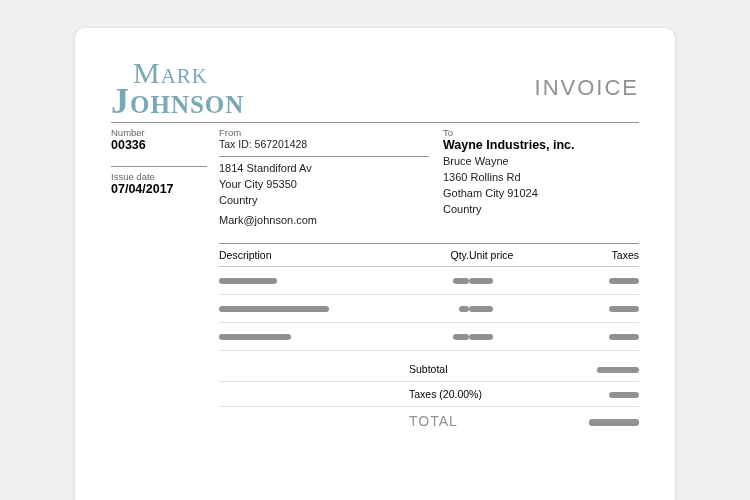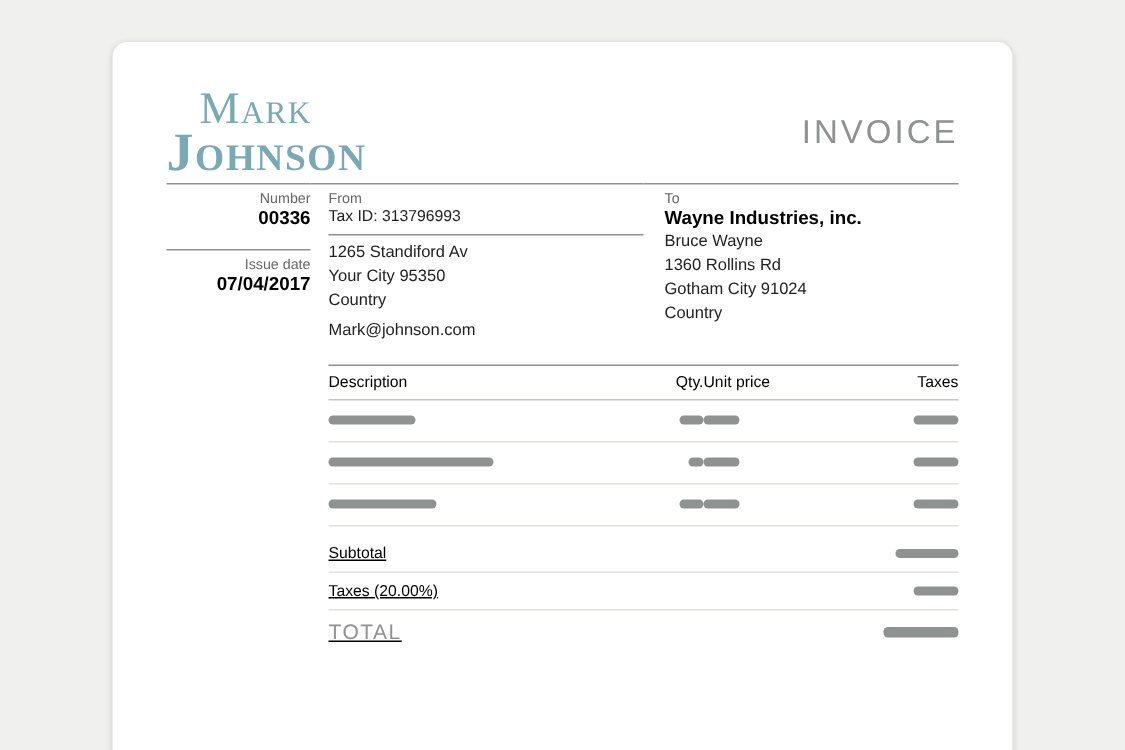--- a/index.html
+++ b/index.html
@@ -42,21 +42,21 @@
   }
   .meta-row { display: flex; gap: 0; }
   .col-left { width: 96px; flex-shrink: 0; }
   .col-mid { flex: 1; padding-left: 12px; }
   .col-right { width: 210px; flex-shrink: 0; padding-left: 14px; }
   .rule { border-top: 1px solid #8f9290; }
   .label { font-size: 9.5px; color: #666; padding-top: 4px; }
   .value-bold { font-size: 12.5px; font-weight: 700; color: #000; padding-bottom: 6px; }
   .value { font-size: 11px; color: #222; line-height: 1.45; }
   .from-sub { font-size: 10.5px; color: #222; padding-bottom: 6px; border-bottom: 1px solid #8f9290; margin-bottom: 4px; }
-  .col-left .block { margin-bottom: 8px; text-align: right; }
+  .col-left .block { margin-bottom: 8px; }
   .items {
     margin-top: 14px;
     margin-left: 108px;
     font-size: 10px;
   }
   .items-head, .items-row, .totals-row {
     display: flex;
     align-items: center;
   }
   .items-head { border-top: 1px solid #8f9290; border-bottom: 1px solid #c6c6c0; padding: 5px 0; font-weight: 400; font-size: 10.5px; }
@@ -66,21 +66,21 @@
   .c-amt { width: 80px; text-align: right; }
   .items-row { padding: 8px 0; border-bottom: 1px solid #e1e1dc; }
   .bar {
     display: inline-block;
     height: 6px;
     background: #8f9290;
     border-radius: 3px;
     vertical-align: middle;
   }
   .totals { margin-top: 6px; margin-left: 108px; }
-  .totals-row { justify-content: space-between; padding: 6px 0; border-bottom: 1px solid #e1e1dc; font-size: 10.5px; text-decoration: underline; }
+  .totals-row { justify-content: flex-end; padding: 6px 0; border-bottom: 1px solid #e1e1dc; font-size: 10.5px; }
   .totals-row .t-label { width: 150px; }
   .totals-row .t-val { width: 80px; text-align: right; }
   .totals-row.total .t-label { font-size: 14px; color: #8f9290; letter-spacing: 1px; }
   .totals-row.total { border-bottom: none; }
 </style>
 </head>
 <body>
 
 <div class="sheet">
 
@@ -98,22 +98,22 @@
         <div class="label">Number</div>
         <div class="value-bold">00336</div>
       </div>
       <div class="block rule">
         <div class="label">Issue date</div>
         <div class="value-bold">07/04/2017</div>
       </div>
     </div>
     <div class="col-mid rule">
       <div class="label">From</div>
-      <div class="from-sub">Tax ID: 313796993</div>
-      <div class="value">1265 Standiford Av</div>
+      <div class="from-sub">Tax ID: 567201428</div>
+      <div class="value">1814 Standiford Av</div>
       <div class="value">Your City 95350</div>
       <div class="value">Country</div>
       <div class="value" style="margin-top:4px">Mark@johnson.com</div>
     </div>
     <div class="col-right rule">
       <div class="label">To</div>
       <div class="value-bold" style="padding-bottom:2px">Wayne Industries, inc.</div>
       <div class="value">Bruce Wayne</div>
       <div class="value">1360 Rollins Rd</div>
       <div class="value">Gotham City 91024</div>

